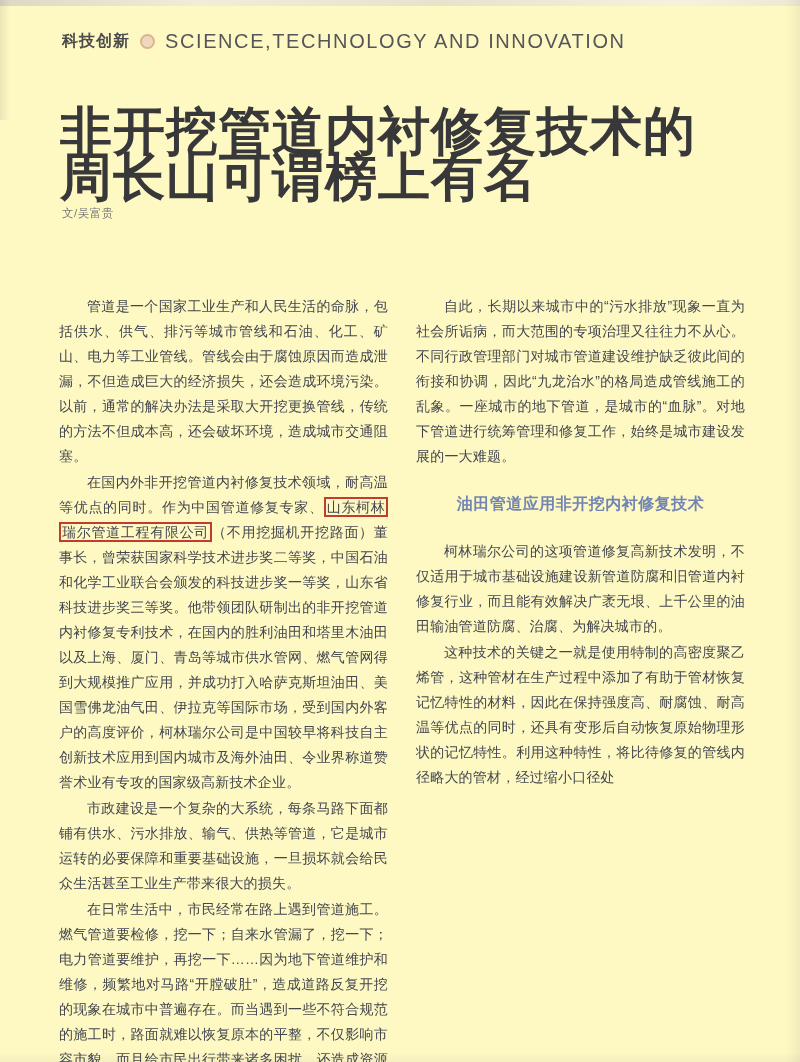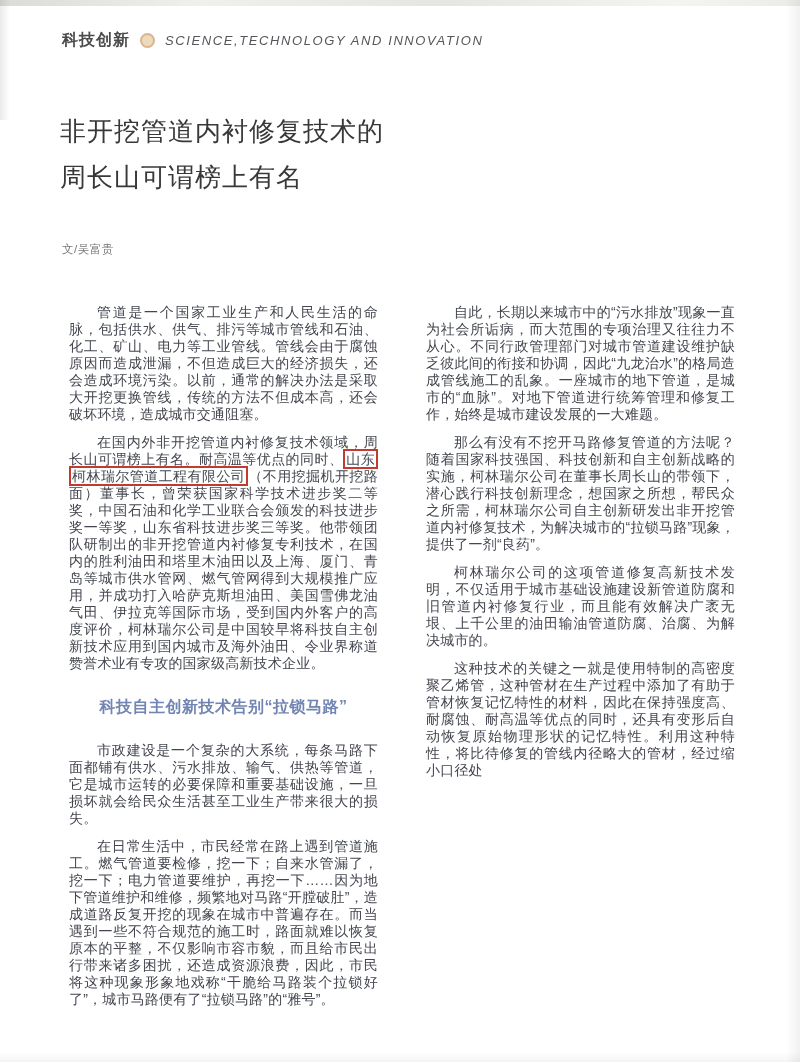--- a/index.html
+++ b/index.html
@@ -5,21 +5,21 @@
   :root{
     --accent-heading:#7285b2;
     --highlight-box:#c23b2e;
     --header-dot:#d9b58e;
   }
   html,body{margin:0;padding:0;background:#888;}
   .page{
     position:relative;
     width:800px;height:1062px;
     margin:0 auto;
-    background:#ffffff;
+    background:#fef9c3;
     overflow:hidden;
     font-family:"Liberation Sans","DejaVu Sans",sans-serif;
     color:#43464f;
   }
   
   .scan-top{position:absolute;top:0;left:0;right:0;height:6px;
     background:linear-gradient(to right,#c9c7c3,#e9e7e3 25%,#d9d7d3 55%,#efeeea 85%,#e2e0dc);
     opacity:.65;}
   .scan-right{position:absolute;top:0;right:0;bottom:0;width:14px;
     background:linear-gradient(to right,rgba(0,0,0,0),rgba(120,118,114,.10));}
@@ -33,42 +33,42 @@
     display:flex;align-items:center;gap:10px;
     white-space:nowrap;
   }
   .header .cn{font-size:16px;font-weight:700;color:#4b4b4d;letter-spacing:1px;}
   .header .dot{
     width:11px;height:11px;border-radius:50%;
     background:#eed9bd;border:2px solid var(--header-dot);
     flex:0 0 auto;
   }
   .header .en{
-    font-size:13px;font-style:italic;color:#55565a;
+    font-size:20px;color:#55565a;
     letter-spacing:1.6px;font-weight:500;
   }
 
   .title{
     position:absolute;top:108px;left:60px;
-    font-size:26px;line-height:46px;font-weight:400;
+    font-size:52px;line-height:46px;font-weight:700;
     color:#38383a;letter-spacing:1px;
   }
   .byline{
     position:absolute;top:206px;left:62px;
-    font-size:11.5px;color:#77777a;letter-spacing:.5px;margin-top:36px;
+    font-size:11.5px;color:#77777a;letter-spacing:.5px;
   }
 
   .columns{
     position:absolute;top:293px;left:58px;
     display:flex;gap:26px;
   }
   .col{width:331px;}
   .col p{
-    margin:11px;
-    font-size:14px;line-height:17px;
+    margin:1px;
+    font-size:14px;line-height:25px;
     text-align:justify;text-indent:2em;
     color:#43464f;letter-spacing:.2px;
   }
   .sec-heading{
     margin:25px 0 24px 0;
     text-align:center;
     font-size:16px;font-weight:700;
     color:var(--accent-heading);
     letter-spacing:.5px;
   }
@@ -97,25 +97,24 @@
   <h1 class="title" style="margin:0;">
     <span>非开挖管道内衬修复技术的</span><br>
     <span>周长山可谓榜上有名</span>
   </h1>
 
   <div class="byline">文/吴富贵</div>
 
   <div class="columns">
     <div class="col">
       <p>管道是一个国家工业生产和人民生活的命脉，包括供水、供气、排污等城市管线和石油、化工、矿山、电力等工业管线。管线会由于腐蚀原因而造成泄漏，不但造成巨大的经济损失，还会造成环境污染。以前，通常的解决办法是采取大开挖更换管线，传统的方法不但成本高，还会破坏环境，造成城市交通阻塞。</p>
-      <p><span>在国内外非开挖管道内衬修复技术领域，周长山可谓榜上有名。耐高温等优点的同时、</span><span class="red-box">山东柯林瑞尔管道工程有限公司</span><span>（不用挖掘机开挖路面）董事长，曾荣获国家科学技术进步奖二等奖，中国石油和化学工业联合会颁发的科技进步奖一等奖，山东省科技进步奖三等奖。他带领团队研制出的非开挖管道内衬修复专利技术，在国内的胜利油田和塔里木油田以及上海、厦门、青岛等城市供水管网、燃气管网得到大规模推广应用，并成功打入哈萨克斯坦油田、美国雪佛龙油气田、伊拉克等国际市场，受到国内外客户的高度评价，柯林瑞尔公司是中国较早将科技自主创新技术应用到国内城市及海外油田、令业界称道赞誉术业有专攻的国家级高新技术企业。</span></p>
-      <h2 class="sec-heading">科技自主创新技术告别“拉锁马路”</h2>
+      <p><span>在国内外非开挖管道内衬修复技术领域，耐高温等优点的同时。作为中国管道修复专家、</span><span class="red-box">山东柯林瑞尔管道工程有限公司</span><span>（不用挖掘机开挖路面）董事长，曾荣获国家科学技术进步奖二等奖，中国石油和化学工业联合会颁发的科技进步奖一等奖，山东省科技进步奖三等奖。他带领团队研制出的非开挖管道内衬修复专利技术，在国内的胜利油田和塔里木油田以及上海、厦门、青岛等城市供水管网、燃气管网得到大规模推广应用，并成功打入哈萨克斯坦油田、美国雪佛龙油气田、伊拉克等国际市场，受到国内外客户的高度评价，柯林瑞尔公司是中国较早将科技自主创新技术应用到国内城市及海外油田、令业界称道赞誉术业有专攻的国家级高新技术企业。</span></p>
       <p>市政建设是一个复杂的大系统，每条马路下面都铺有供水、污水排放、输气、供热等管道，它是城市运转的必要保障和重要基础设施，一旦损坏就会给民众生活甚至工业生产带来很大的损失。</p>
       <p>在日常生活中，市民经常在路上遇到管道施工。燃气管道要检修，挖一下；自来水管漏了，挖一下；电力管道要维护，再挖一下……因为地下管道维护和维修，频繁地对马路“开膛破肚”，造成道路反复开挖的现象在城市中普遍存在。而当遇到一些不符合规范的施工时，路面就难以恢复原本的平整，不仅影响市容市貌，而且给市民出行带来诸多困扰，还造成资源浪费，因此，市民将这种现象形象地戏称“干脆给马路装个拉锁好了”，城市马路便有了“拉锁马路”的“雅号”。</p>
     </div>
     <div class="col">
       <p>自此，长期以来城市中的“污水排放”现象一直为社会所诟病，而大范围的专项治理又往往力不从心。不同行政管理部门对城市管道建设维护缺乏彼此间的衔接和协调，因此“九龙治水”的格局造成管线施工的乱象。一座城市的地下管道，是城市的“血脉”。对地下管道进行统筹管理和修复工作，始终是城市建设发展的一大难题。</p>
-      <p>那么有没有不挖开马路修复管道的方法呢？随着国家科技强国、科技创新和自主创新战略的实施，柯林瑞尔公司在董事长周长山的带领下，潜心践行科技创新理念，想国家之所想，帮民众之所需，柯林瑞尔公司自主创新研发出非开挖管道内衬修复技术，为解决城市的“拉锁马路”现象，提供了一剂“良药”。</p>
+      <h2 class="sec-heading">油田管道应用非开挖内衬修复技术</h2>
       <p>柯林瑞尔公司的这项管道修复高新技术发明，不仅适用于城市基础设施建设新管道防腐和旧管道内衬修复行业，而且能有效解决广袤无垠、上千公里的油田输油管道防腐、治腐、为解决城市的。</p>
       <p>这种技术的关键之一就是使用特制的高密度聚乙烯管，这种管材在生产过程中添加了有助于管材恢复记忆特性的材料，因此在保持强度高、耐腐蚀、耐高温等优点的同时，还具有变形后自动恢复原始物理形状的记忆特性。利用这种特性，将比待修复的管线内径略大的管材，经过缩小口径处</p>
     </div>
   </div>
 </div>
 
 </body></html>

